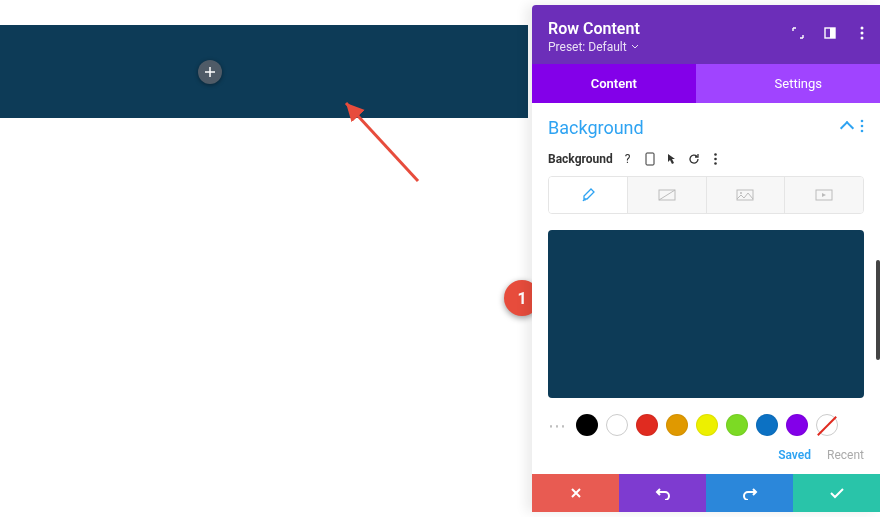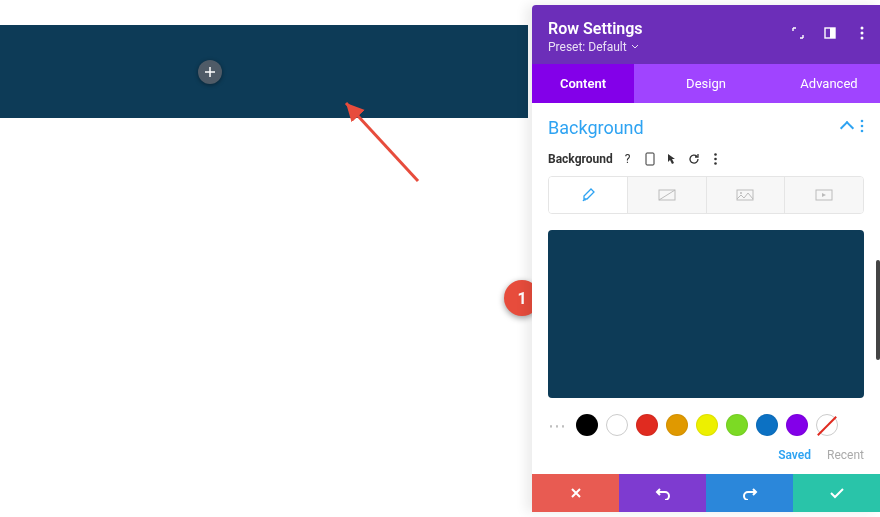--- a/index.html
+++ b/index.html
@@ -88,21 +88,21 @@
 
 <div class="annotation">
   <div class="ann-badge">
     <span>1</span>
     <div class="ann-point"></div>
   </div>
 </div>
 
 <div class="panel">
   <div class="panel-header">
-    <h1>Row Settings</h1>
+    <h1>Row Content</h1>
     <div class="preset">
       <span>Preset: Default</span>
       <svg width="8" height="8" viewBox="0 0 8 8" style="margin-left:4px">
           <path d="M1 2l3 3 3-3" stroke="#fff" stroke-width="1" fill="none"></path>
         </svg>
     </div>
     <div class="hicons">
       <span>
           <svg width="14" height="14" viewBox="0 0 14 14">
             <path d="M2 2h3M2 2v3M12 12h-3M12 12v-3" stroke="#fff" stroke-width="1.4" fill="none"></path>
@@ -119,22 +119,21 @@
             <circle cx="2" cy="2" r="1.5" fill="#fff"></circle>
             <circle cx="2" cy="7" r="1.5" fill="#fff"></circle>
             <circle cx="2" cy="12" r="1.5" fill="#fff"></circle>
           </svg>
         </span>
     </div>
   </div>
 
   <div class="tabs">
     <div class="tab active">Content</div>
-    <div class="tab">Design</div>
-    <div class="tab">Advanced</div>
+    <div class="tab">Settings</div>
   </div>
 
   <div class="section-head">
     <h2>Background</h2>
     <div class="shicons">
       <span class="chevron-up"></span>
       <span><svg width="4" height="14" viewBox="0 0 4 14">
             <circle cx="2" cy="2" r="1.3" fill="#2ea3f2"></circle>
             <circle cx="2" cy="7" r="1.3" fill="#2ea3f2"></circle>
             <circle cx="2" cy="12" r="1.3" fill="#2ea3f2"></circle>

